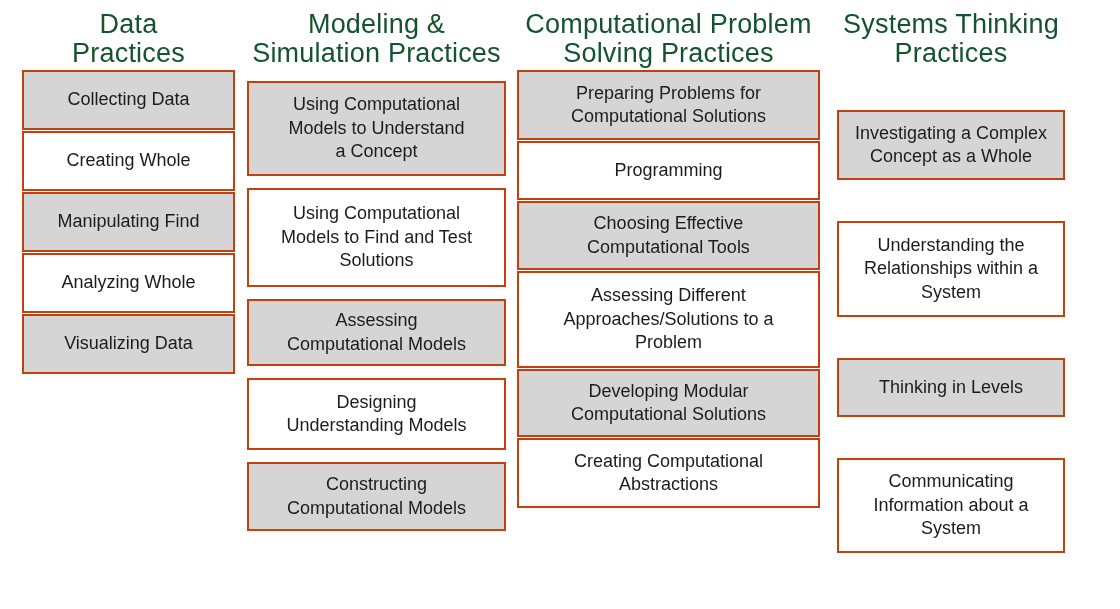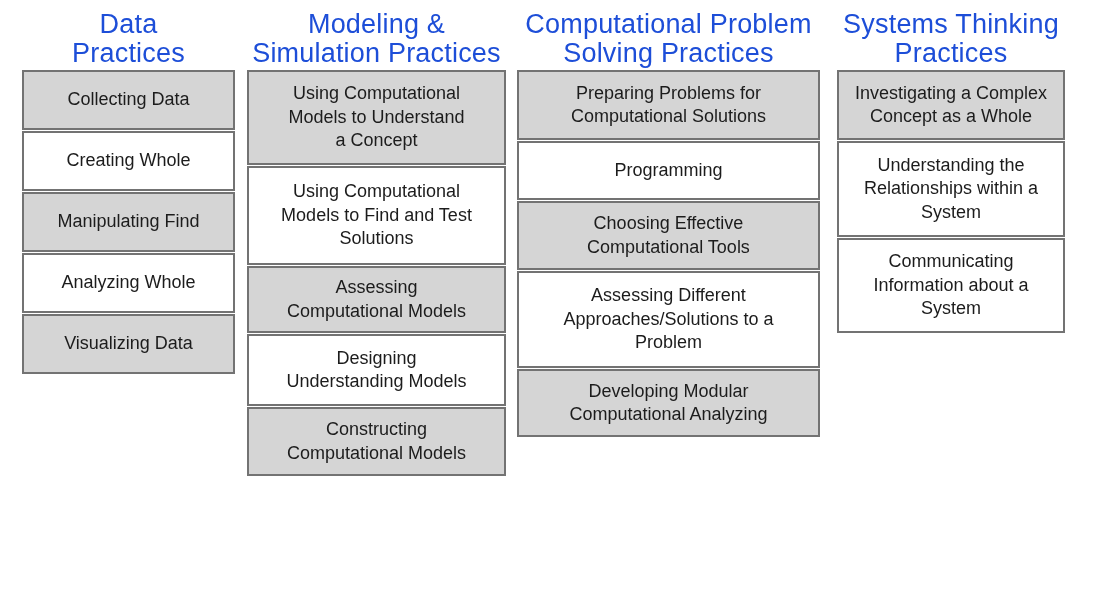--- a/index.html
+++ b/index.html
@@ -15,41 +15,41 @@
     background: #ffffff;
     overflow: hidden;
   }
   .column {
     position: absolute;
     top: 10px;
     display: flex;
     flex-direction: column;
   }
   .col-1 { left: 22px;  width: 213px; }
-  .col-2 { left: 247px; width: 259px; }
+  .col-2 { left: 247px; width: 259px; gap: 11px; }
   .col-3 { left: 517px; width: 303px; }
-  .col-4 { left: 837px; width: 228px; }
+  .col-4 { left: 837px; width: 228px; gap: 40px; }
 
   .col-header {
     height: 58px;
     margin-bottom: 2px;
     display: flex;
     align-items: center;
     justify-content: center;
     text-align: center;
     font-size: 27px;
     line-height: 1.06;
-    color: #1d4ed8;
+    color: #14532d;
     white-space: pre-line;
     letter-spacing: 0.2px;
   }
 
   .cell {
     box-sizing: border-box;
-    border: 2px solid #737373;
+    border: 2px solid #c2410c;
     background: #ffffff;
     display: flex;
     align-items: center;
     justify-content: center;
     text-align: center;
     font-size: 18px;
     line-height: 1.3;
     color: #1c1c1c;
     white-space: pre-line;
     padding: 2px 6px;
@@ -95,29 +95,32 @@
 Solving Practices</div>
     <div class="cell shaded" style="height:70px">Preparing Problems for
 Computational Solutions</div>
     <div class="cell" style="height:59px">Programming</div>
     <div class="cell shaded" style="height:69px">Choosing Effective
 Computational Tools</div>
     <div class="cell" style="height:97px">Assessing Different
 Approaches/Solutions to a
 Problem</div>
     <div class="cell shaded" style="height:68px">Developing Modular
-Computational Analyzing</div>
+Computational Solutions</div>
+    <div class="cell" style="height:70px">Creating Computational
+Abstractions</div>
   </div>
 
   <div class="column col-4">
     <div class="col-header">Systems Thinking
 Practices</div>
     <div class="cell shaded" style="height:70px">Investigating a Complex
 Concept as a Whole</div>
     <div class="cell" style="height:96px">Understanding the
 Relationships within a
 System</div>
+    <div class="cell shaded" style="height:59px">Thinking in Levels</div>
     <div class="cell" style="height:95px">Communicating
 Information about a
 System</div>
   </div>
 
 </div>
 
 </body></html>

